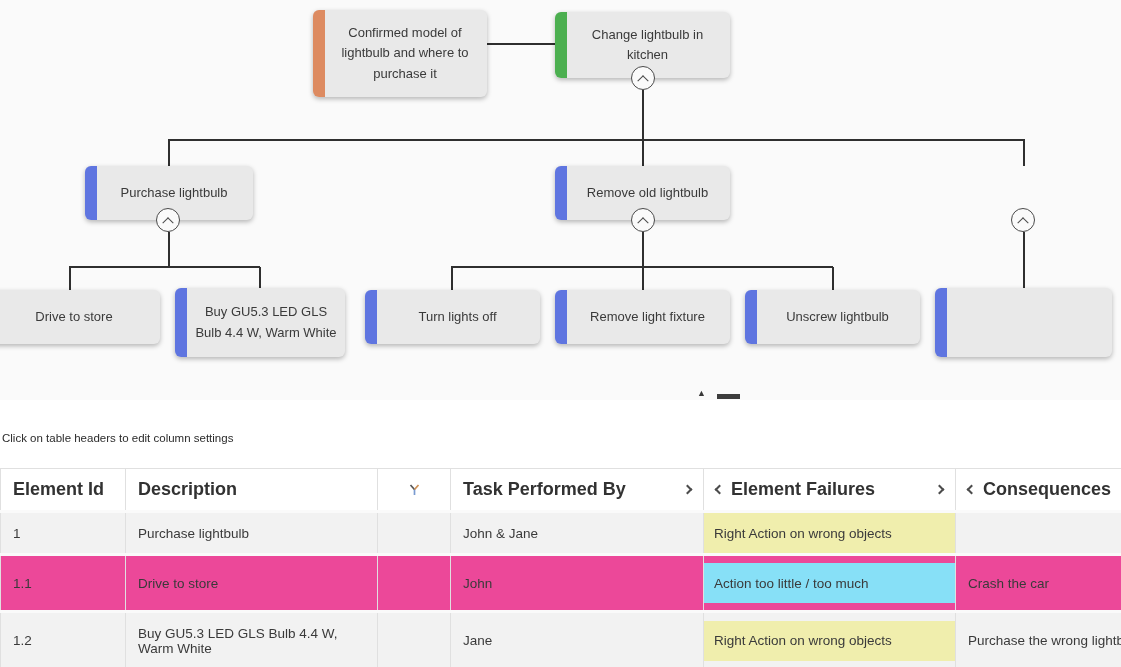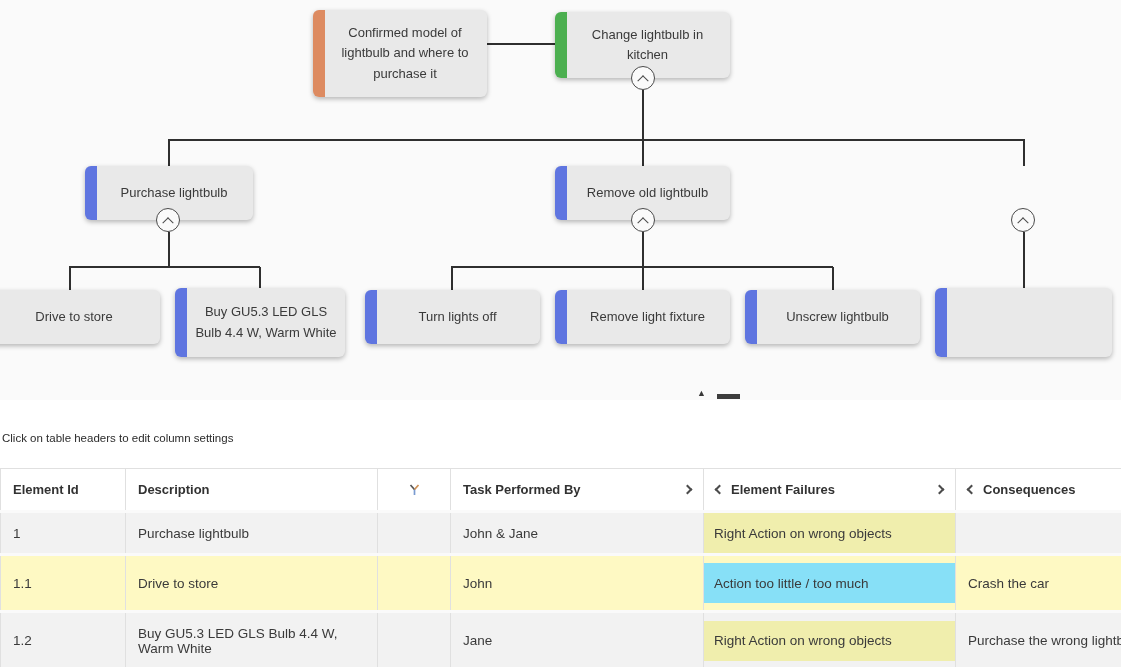--- a/index.html
+++ b/index.html
@@ -34,30 +34,30 @@
   .split-handle { position:absolute; left:717px; top:394px; width:23px; height:5px; background:#3d3d3d; cursor:row-resize; }
 
   
   .table-hint { position:absolute; left:2px; top:432px; font-size:11.5px; color:#2b2b2b; }
   .table-wrap { position:absolute; left:0; top:468px; width:1121px; height:199px; overflow:hidden; }
   table { border-collapse:collapse; table-layout:fixed; width:1210px; }
   th, td { border-left:1px solid #e0e0e0; border-right:1px solid #e0e0e0; vertical-align:middle; }
   thead tr { height:43px; }
   thead th {
     border-top:1px solid #e0e0e0; border-bottom:1px solid #e0e0e0;
-    background:#fff; font-size:13px; font-weight:bold; color:#323232; text-align:left;
+    background:#fff; font-size:18px; font-weight:bold; color:#323232; text-align:left;
   }
   .th-inner { display:flex; align-items:center; gap:8px; padding:0 12px; cursor:pointer; }
   .th-spacer { flex:1; }
   .chev { display:inline-block; width:7px; height:7px; cursor:pointer; flex:none; }
   .chev.r { border-top:2px solid #4c4c4c; border-right:2px solid #4c4c4c; transform:rotate(45deg); }
   .chev.l { border-bottom:2px solid #4c4c4c; border-left:2px solid #4c4c4c; transform:rotate(45deg); }
   tbody tr { border-top:3px solid #fafafa; }
   tbody tr.gray td { background:#f2f2f2; }
-  tbody tr.white td { background:#fef9c3;margin-left:16px; }
+  tbody tr.white td { background:#ec4899;margin-left:16px; }
   tbody td { font-size:13.5px; color:#3a3a3a; padding:0 12px; }
   tbody tr.r1 { height:42px; } tbody tr.r2 { height:57px; } tbody tr.r3 { height:57px; }
   td.hl-cell { padding:0; }
   .hl-block { height:40px; display:flex; align-items:center; padding-left:10px; }
   .branch-icon { display:block; margin:0 auto; }
 </style>
 </head>
 <body>
 
 <div class="page">

